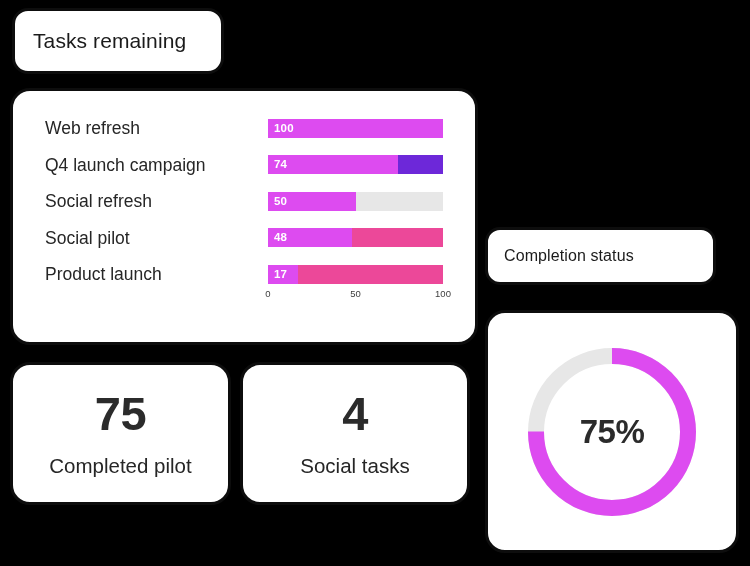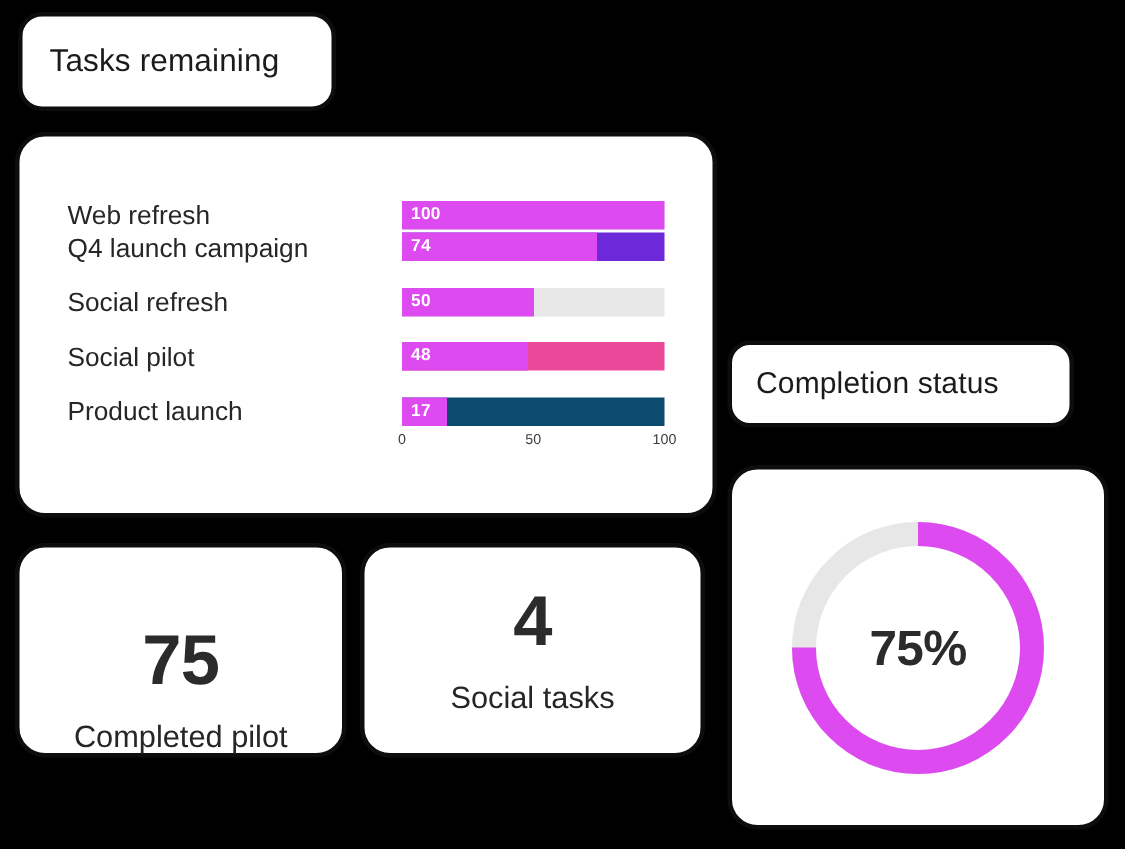--- a/index.html
+++ b/index.html
@@ -53,21 +53,21 @@
   
   #pill-tasks-remaining {
     left: 12px;  top: 8px;
     width: 212px; height: 66px;
   }
   #pill-completion-status {
     left: 485px; top: 227px;
     width: 231px; height: 58px;
     border-radius: 15px;
   }
-  #pill-completion-status .pill-label { font-size: 20px; padding-left: 16px; }
+  #pill-completion-status .pill-label { font-size: 16px; padding-left: 16px; }
 
   
   #card-bar-chart {
     left: 10px; top: 88px;
     width: 468px; height: 257px;
     border-radius: 20px;
   }
 
   .bar-chart {
     position: absolute;
@@ -131,21 +131,21 @@
   }
 
   
   .kpi {
     display: flex;
     flex-direction: column;
     align-items: center;
     justify-content: center;
     border-radius: 20px;
   }
-  #card-kpi-completed { left: 10px;  top: 362px; width: 221px; height: 143px; justify-content: flex-end; }
+  #card-kpi-completed { left: 10px;  top: 362px; width: 221px; height: 143px; }
   #card-kpi-overdue   { left: 240px; top: 362px; width: 230px; height: 143px; }
 
   .kpi-value {
     font-size: 47px;
     font-weight: bold;
     color: #2b2b2b;
     line-height: 1;
     letter-spacing: -.5px;
   }
   .kpi-label {
@@ -194,21 +194,21 @@
 
 <div class="stage">
 
   <div class="pill" id="pill-tasks-remaining">
     <span class="pill-label">Tasks remaining</span>
   </div>
 
   <div class="card" id="card-bar-chart">
     <div class="bar-chart" id="bar-chart">
 
-      <div class="bar-row" style="top: 39px;">
+      <div class="bar-row" style="top: 24px;">
           <div class="bar-row-label">Web refresh</div>
           <div class="bar-track" style="background: rgb(231, 231, 231);">
             <div class="bar-fill" style="width: 100%; background: rgb(221, 75, 240);"></div>
             <div class="bar-value">100</div>
           </div>
         </div>
         <div class="bar-row" style="top: 60.6px;">
           <div class="bar-row-label">Q4 launch campaign</div>
           <div class="bar-track" style="background: #6d28d9;">
             <div class="bar-fill" style="width: 74%; background: rgb(221, 75, 240);"></div>
@@ -224,21 +224,21 @@
         </div>
         <div class="bar-row" style="top: 133.8px;">
           <div class="bar-row-label">Social pilot</div>
           <div class="bar-track" style="background: #ec4899;">
             <div class="bar-fill" style="width: 48%; background: rgb(221, 75, 240);"></div>
             <div class="bar-value">48</div>
           </div>
         </div>
         <div class="bar-row" style="top: 170.4px;">
           <div class="bar-row-label">Product launch</div>
-          <div class="bar-track" style="background: #0c4a6e;">
+          <div class="bar-track" style="background: #ec4899;">
             <div class="bar-fill" style="width: 17%; background: rgb(221, 75, 240);"></div>
             <div class="bar-value">17</div>
           </div>
         </div>
         <div class="axis" id="bar-axis">
           <div class="axis-tick" style="left: 0px;">0</div>
           <div class="axis-tick" style="left: 87.5px;">50</div>
           <div class="axis-tick" style="left: 175px;">100</div>
         </div>
     </div>

